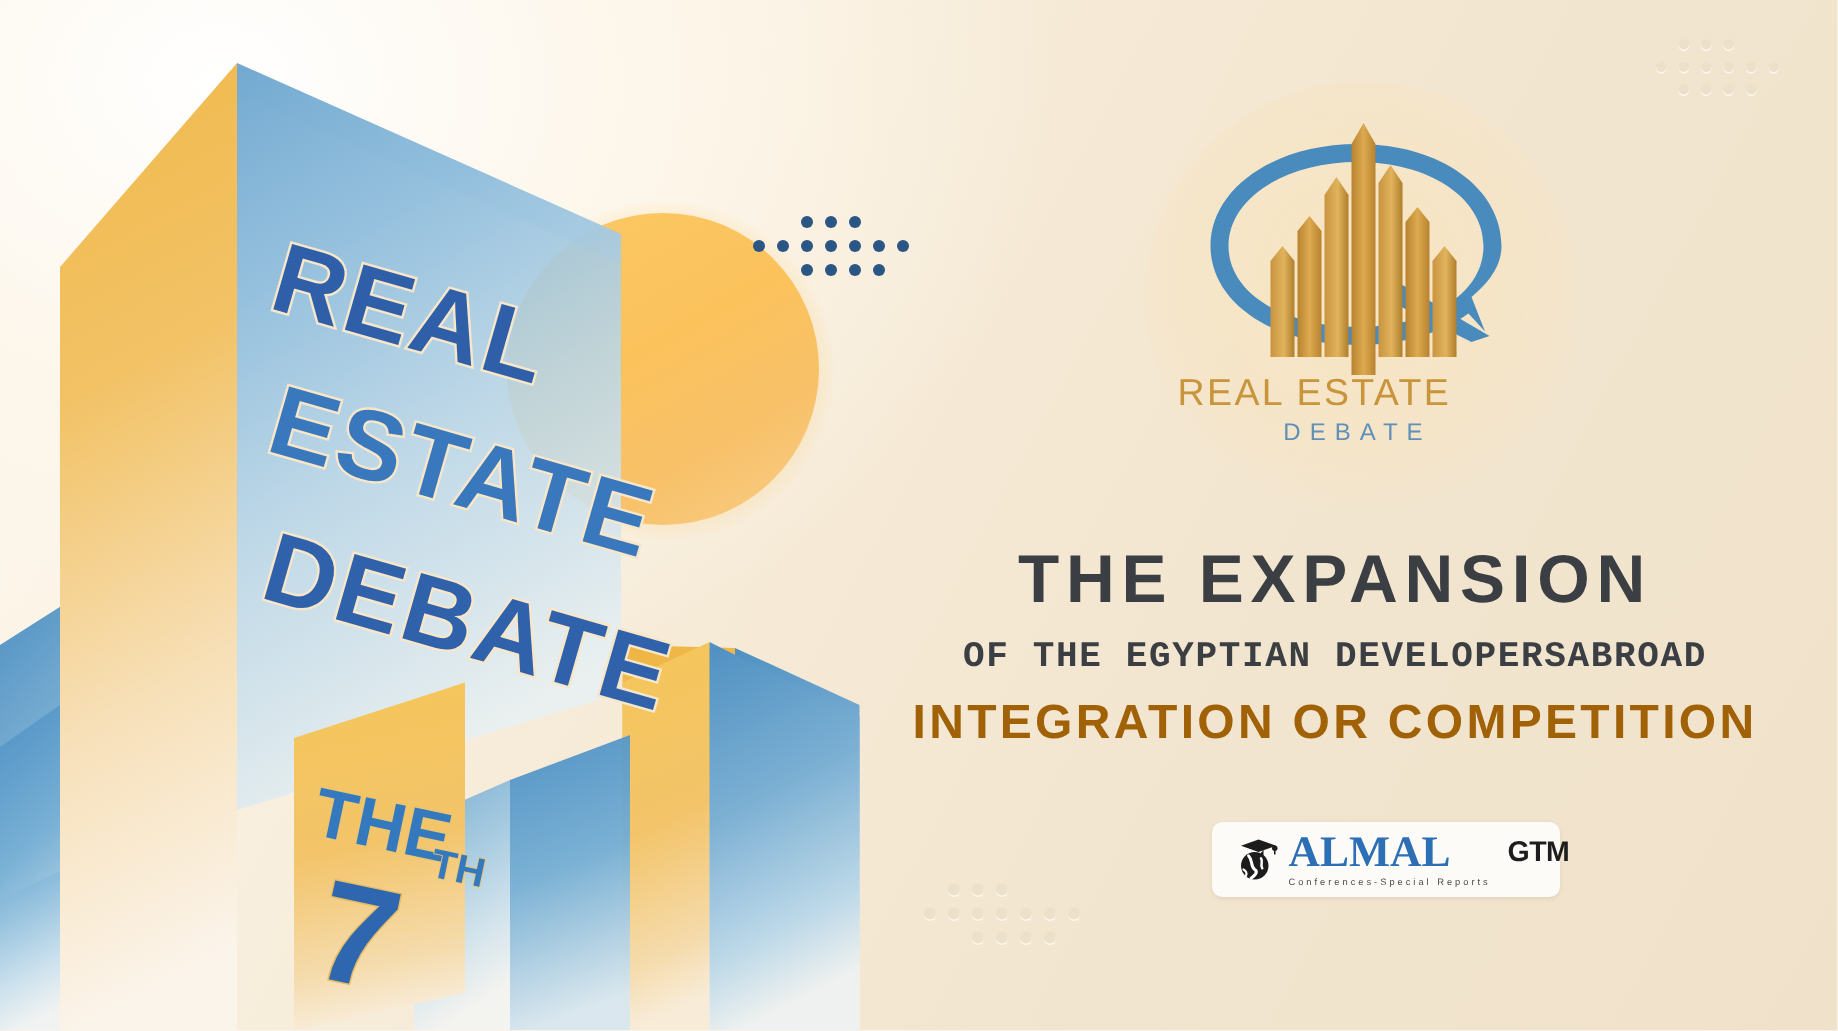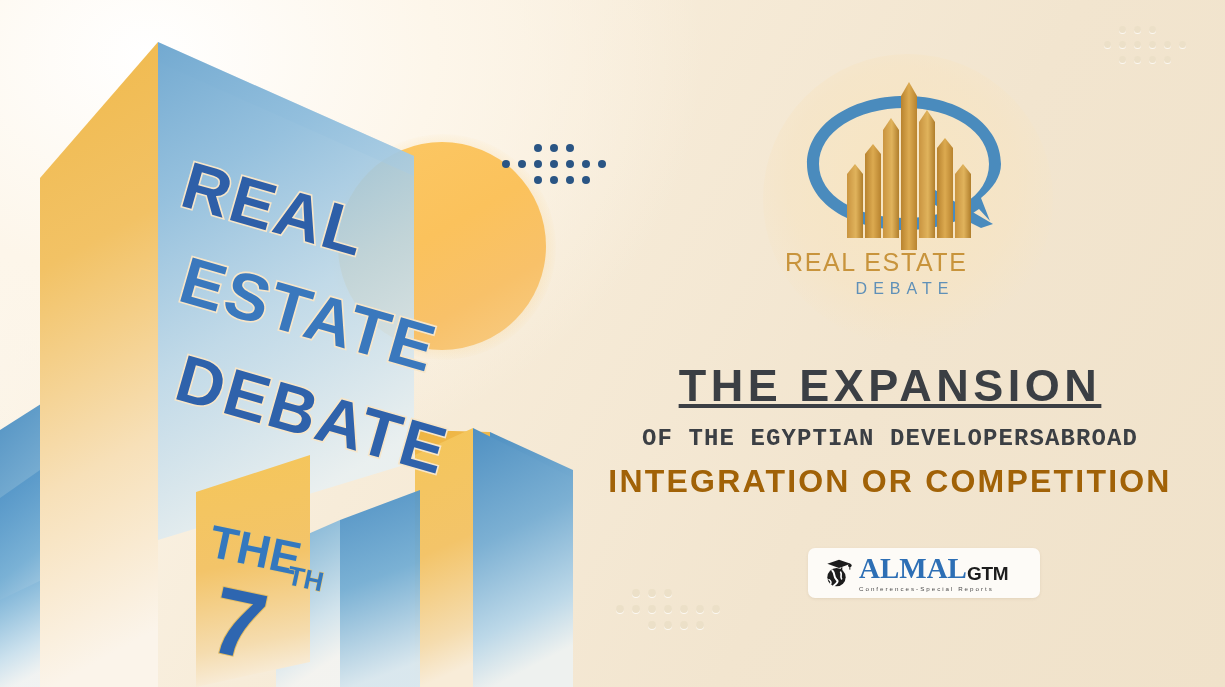--- a/index.html
+++ b/index.html
@@ -129,21 +129,20 @@
     width: 600px;
     text-align: center;
   }
   .h-main {
     color: #3b3f44;
     font-size: 45px;
     font-weight: bold;
     letter-spacing: 4.5px;
     line-height: 1.15;
     white-space: nowrap;
-    text-decoration: underline;
   }
   .h-sub1 {
     color: #3b3f44;
     font-size: 24px;
     font-weight: bold;
     letter-spacing: 1.1px;
     margin-top: 13px;
     white-space: nowrap;
     font-family: Liberation Mono, monospace;
   }
@@ -166,36 +165,37 @@
     background: #fdfbf7;
     border-radius: 7px;
     box-shadow: 0 1px 3px rgba(120,100,70,0.12);
     display: flex;
     align-items: center;
     padding-left: 14px;
     box-sizing: border-box;
   }
   .almal-globe { width: 34px; height: 30px; flex: 0 0 auto; margin-right: 3px; }
   .almal-words { position: relative; display: flex; flex-direction: column; }
-  .almal-line1 { display: flex; align-items: flex-end; }
+  .almal-line1 { display: flex; align-items: center; gap: 12px; }
   .almal-name {
     font-family: "Liberation Serif", serif;
     font-weight: bold;
     font-size: 29px;
     color: #2d6fb5;
     letter-spacing: 0px;
     line-height: 1;
   }
   .almal-gtm {
     font-family: "Liberation Sans", sans-serif;
     font-weight: bold;
     font-size: 19px;
     color: #1d1d1d;
     line-height: 1;
     letter-spacing: -0.3px;
+    margin-left: 26px;
   }
   .almal-tag {
     font-family: "Liberation Sans", sans-serif;
     font-size: 6.2px;
     color: #4b4b4b;
     letter-spacing: 2.0px;
     margin-top: 2px;
     white-space: nowrap;
   }
 </style>

